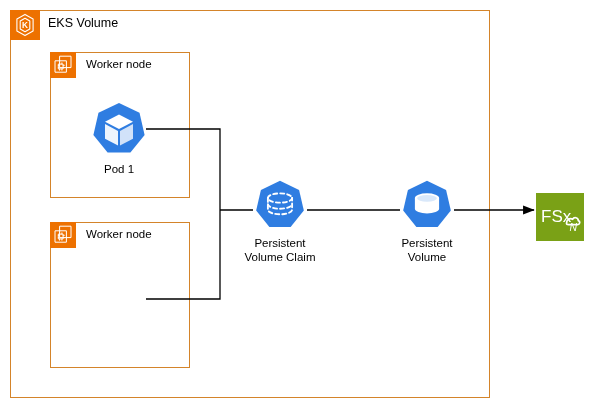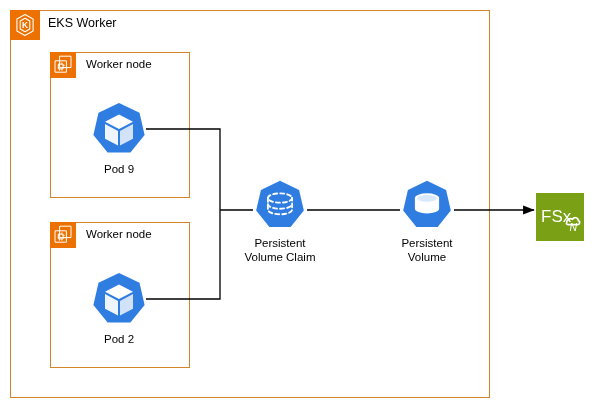--- a/index.html
+++ b/index.html
@@ -150,21 +150,21 @@
 
   <svg class="group-icon" id="eks-cluster-icon" viewBox="0 0 30 30" aria-hidden="true">
     <rect x="0" y="0" width="30" height="30" fill="#ED7100"></rect>
     <g fill="none" stroke="#FFFFFF" stroke-width="1.1" stroke-linejoin="round">
       <polygon points="15,4.4 23.1,9 23.1,21 15,25.6 6.9,21 6.9,9"></polygon>
       <polygon points="15,8.2 19.8,11 19.8,19 15,21.8 10.2,19 10.2,11"></polygon>
     </g>
     <text x="15" y="18.4" fill="#FFFFFF" font-family="Liberation Sans, sans-serif" font-size="8.2" font-weight="bold" text-anchor="middle">K</text>
   </svg>
 
-  <div class="group-label" id="eks-cluster-label">EKS Worker</div>
+  <div class="group-label" id="eks-cluster-label">EKS Volume</div>
 
   <div class="group-box" id="worker-node-1-box"></div>
 
   <svg class="group-icon" id="worker-node-1-icon" viewBox="0 0 26 26" aria-hidden="true">
     <rect x="0" y="0" width="26" height="26" fill="#ED7100"></rect>
     <g fill="none" stroke="#FFFFFF" stroke-width="1" stroke-linejoin="round">
       <rect x="9.6" y="4.2" width="11.4" height="11.4"></rect>
       <rect x="5" y="8.8" width="11.4" height="11.4"></rect>
       <rect x="8.3" y="12.1" width="4.8" height="4.8"></rect>
     </g>
@@ -225,34 +225,23 @@
 
   <div class="node-item" id="pod-1-node">
     <svg class="node-glyph" width="58" height="58" viewBox="0 0 58 58" aria-hidden="true">
       <polygon points="29,3 49.5,12.8 54.6,34.9 40.4,52.6 17.6,52.6 3.4,34.9 8.5,12.8" fill="#2F7DE1"></polygon>
       <g fill="#FFFFFF">
         <polygon points="29,14.5 43,21.8 29,29.1 15,21.8"></polygon>
         <polygon points="15,24.1 28,30.9 28,45.5 15,38.7" opacity="0.92"></polygon>
         <polygon points="43,24.1 30,30.9 30,45.5 43,38.7" opacity="0.78"></polygon>
       </g>
     </svg>
-    <div class="node-caption">Pod 9</div>
-  </div>
-
-  <div class="node-item" id="pod-2-node">
-    <svg class="node-glyph" width="58" height="58" viewBox="0 0 58 58" aria-hidden="true">
-      <polygon points="29,3 49.5,12.8 54.6,34.9 40.4,52.6 17.6,52.6 3.4,34.9 8.5,12.8" fill="#2F7DE1"></polygon>
-      <g fill="#FFFFFF">
-        <polygon points="29,14.5 43,21.8 29,29.1 15,21.8"></polygon>
-        <polygon points="15,24.1 28,30.9 28,45.5 15,38.7" opacity="0.92"></polygon>
-        <polygon points="43,24.1 30,30.9 30,45.5 43,38.7" opacity="0.78"></polygon>
-      </g>
-    </svg>
-    <div class="node-caption">Pod 2</div>
-  </div>
+    <div class="node-caption">Pod 1</div>
+  </div>
+
 
   <div class="node-item" id="pvc-node">
     <svg class="node-glyph" width="54" height="54" viewBox="0 0 58 58" aria-hidden="true">
       <polygon points="29,3 49.5,12.8 54.6,34.9 40.4,52.6 17.6,52.6 3.4,34.9 8.5,12.8" fill="#2F7DE1"></polygon>
       <g fill="none" stroke="#FFFFFF" stroke-width="2" stroke-dasharray="4.2 3.2" stroke-linecap="round">
         <ellipse cx="29" cy="21.5" rx="13" ry="5"></ellipse>
         <path d="M 16 21.5 L 16 34 A 13 5 0 0 0 42 34 L 42 21.5"></path>
         <path d="M 16 28 A 13 5 0 0 0 42 28"></path>
       </g>
     </svg>

